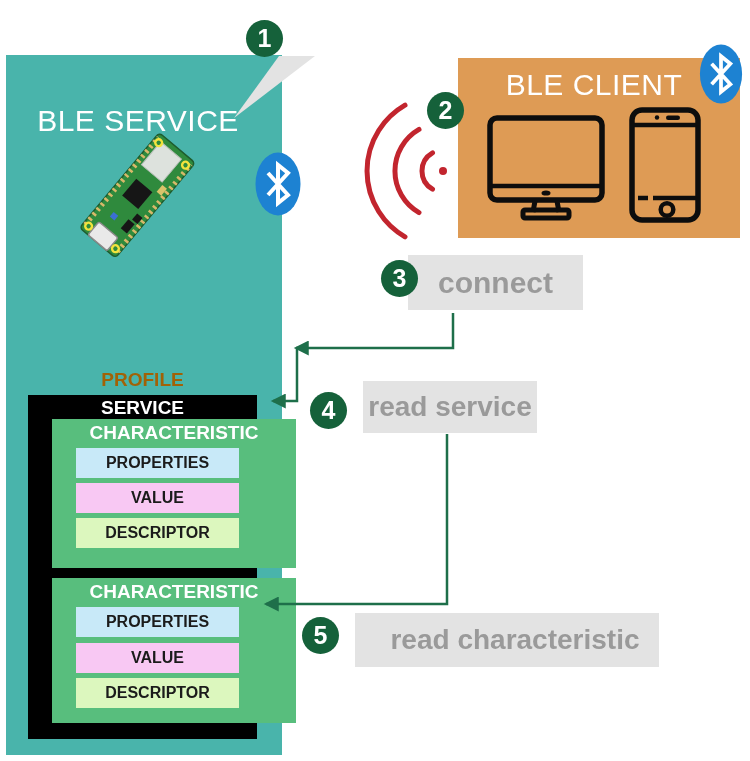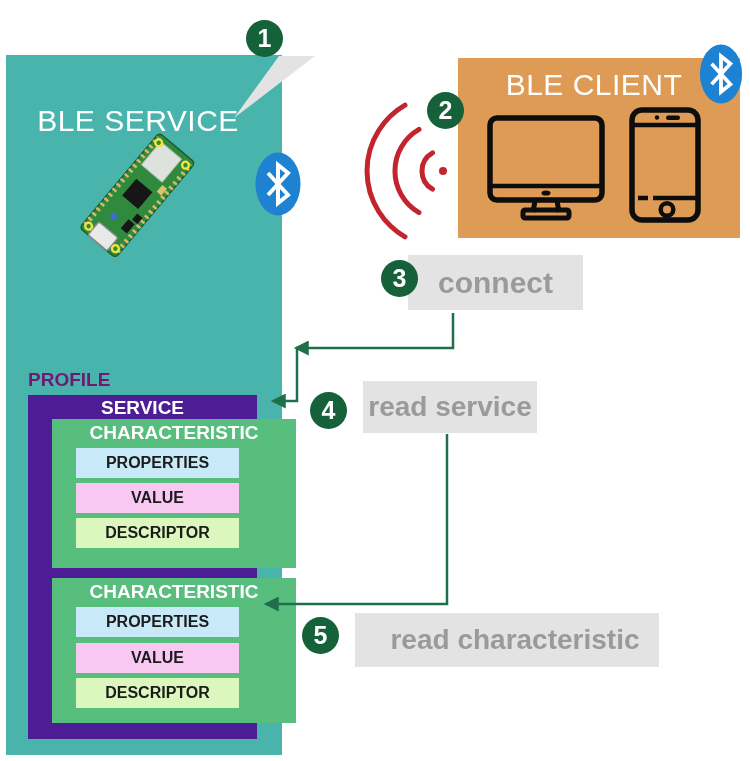--- a/index.html
+++ b/index.html
@@ -23,22 +23,22 @@
   .lbl-read{left:355px;top:613px;width:288px;height:54px;font-size:28px;line-height:54px;padding-left:16px;}
   
   .step-circle{width:37px;height:37px;border-radius:50%;background:#15613a;color:#fff;
                font-weight:bold;font-size:25px;line-height:37px;text-align:center;z-index:6;}
   .c1{left:246px;top:20px;}
   .c2{left:427px;top:92px;}
   .c3{left:381px;top:260px;}
   .c4{left:310px;top:392px;}
   .c5{left:302px;top:617px;}
   
-  .profile-label{left:28px;top:369px;width:229px;color:#701a75;font-weight:bold;font-size:19px;}
-  .service-box{left:28px;top:395px;width:229px;height:344px;background:#4c1d95;}
+  .profile-label{left:28px;top:369px;width:229px;color:#a16207;font-weight:bold;font-size:19px;text-align:center;}
+  .service-box{left:28px;top:395px;width:229px;height:344px;background:#000000;}
   .service-label{left:0;top:2px;width:100%;color:#fff;font-weight:bold;font-size:19px;text-align:center;}
   .char-box{left:24px;width:244px;background:#58be7d;}
   .char1{top:24px;height:149px;}
   .char2{top:183px;height:145px;}
   .char-title{left:0;top:3px;width:100%;color:#fff;font-weight:bold;font-size:19px;text-align:center;}
   .row{left:24px;width:163px;height:30px;font-size:16px;font-weight:bold;color:#1b1b1b;
        text-align:center;line-height:30px;}
   .row-props{background:#c8e9f8;top:29px;}
   .row-value{background:#f8c8f3;top:64px;}
   .row-desc{background:#dcf7be;top:99px;}

